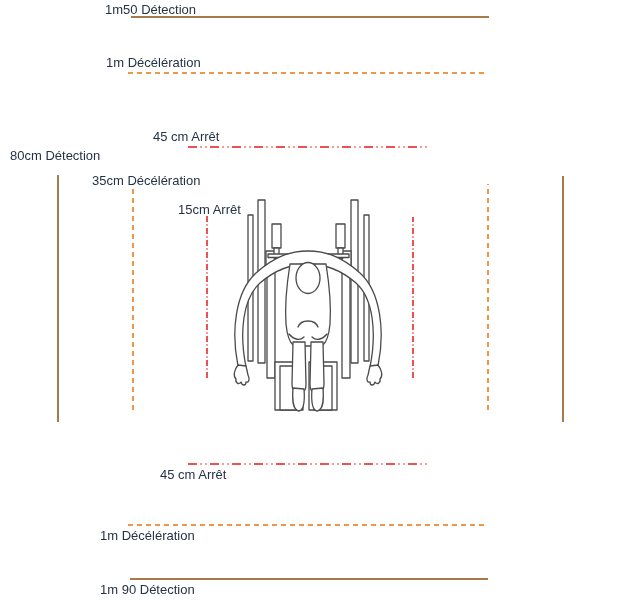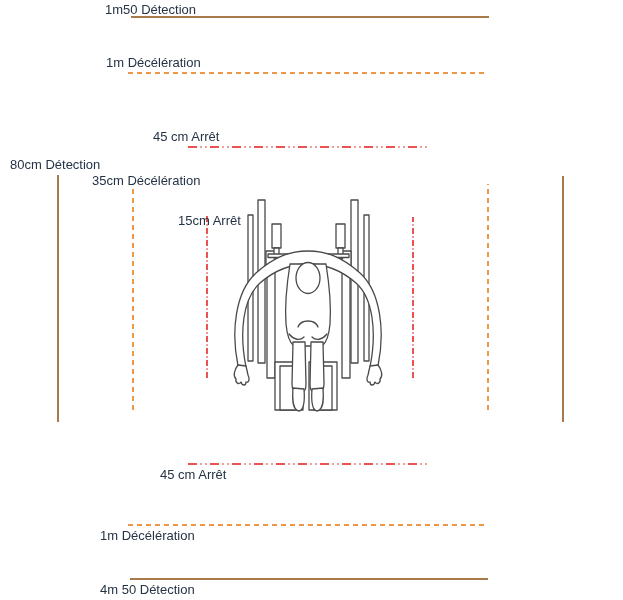--- a/index.html
+++ b/index.html
@@ -72,26 +72,26 @@
   <div class="line v dash-v" style="left:132px; top:187px; height:223px;"></div>
   <div class="line v stop-v" style="left:206px; top:215px; height:163px;"></div>
 
   <div class="line v stop-v" style="left:412px; top:217px; height:161px;"></div>
   <div class="line v dash-v" style="left:487px; top:184px; height:226px;"></div>
   <div class="line v solid-line" style="left:562px; top:176px; height:246px;"></div>
 
   <div class="lbl" style="left:105px; top:3px;">1m50 Détection</div>
   <div class="lbl" style="left:106px; top:56px;">1m Décélération</div>
   <div class="lbl" style="left:153px; top:130px;">45 cm Arrêt</div>
-  <div class="lbl" style="left:10px;  top:158px;text-align:center;">80cm Détection</div>
+  <div class="lbl" style="left:10px;  top:149px;text-align:center;">80cm Détection</div>
   <div class="lbl" style="left:92px;  top:174px;">35cm Décélération</div>
-  <div class="lbl" style="left:178px; top:214px;">15cm Arrêt</div>
+  <div class="lbl" style="left:178px; top:203px;">15cm Arrêt</div>
   <div class="lbl" style="left:160px; top:468px;">45 cm Arrêt</div>
   <div class="lbl" style="left:100px; top:529px;">1m Décélération</div>
-  <div class="lbl" style="left:100px; top:583px;">4m 50 Détection</div>
+  <div class="lbl" style="left:100px; top:583px;">1m 90 Détection</div>
 
   <div class="figure">
     <svg viewBox="0 0 172 225" width="172" height="225" xmlns="http://www.w3.org/2000/svg">
       <g stroke="currentColor" fill="#ffffff" stroke-width="1.3" stroke-linejoin="round">
 
         <rect x="18" y="21" width="5" height="146"></rect>
         <rect x="134" y="21" width="5" height="146"></rect>
 
         <rect x="28" y="6" width="7" height="163"></rect>
         <rect x="121" y="6" width="7" height="163"></rect>

